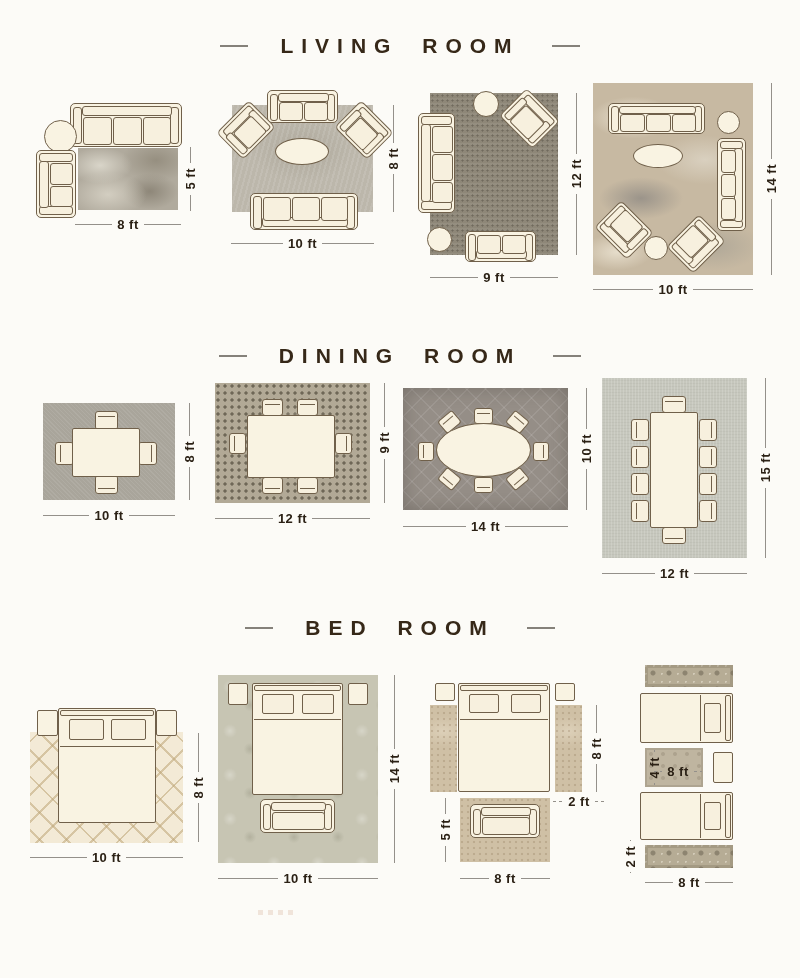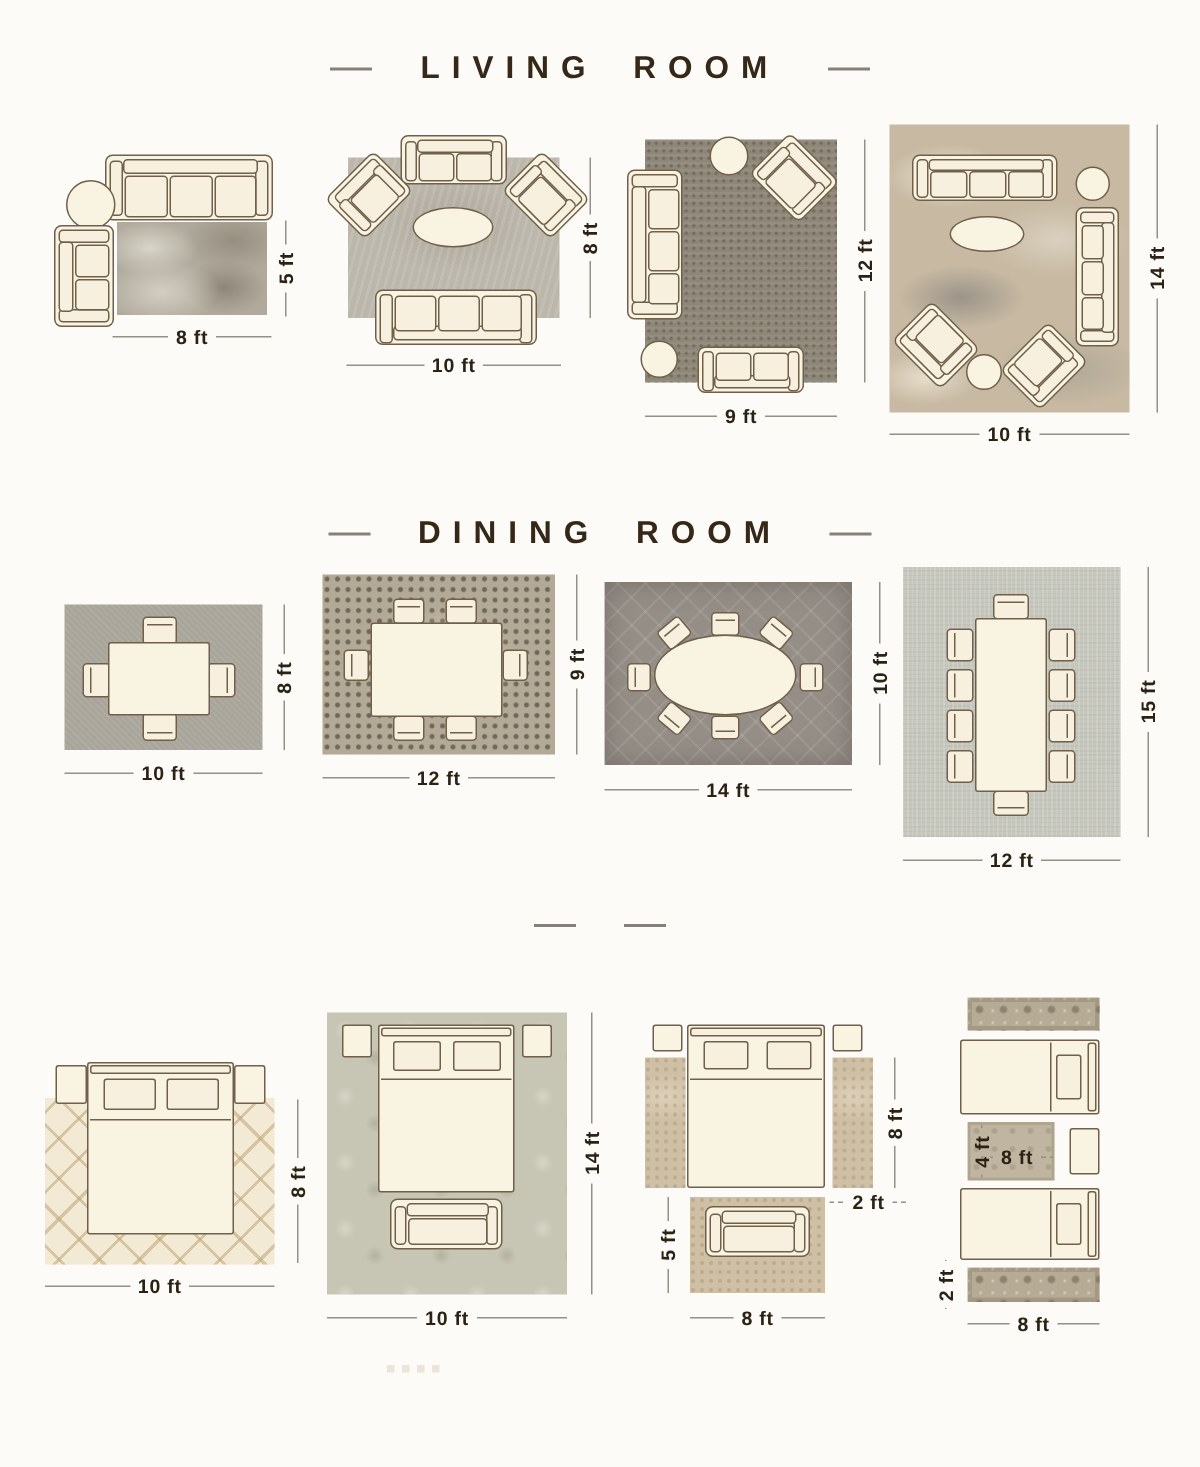--- a/index.html
+++ b/index.html
@@ -85,20 +85,21 @@
     <span>LIVING ROOM</span>
     <div class="tdash"></div>
   </div>
   <div class="section-title" style="top:344px">
     <div class="tdash"></div>
     <span>DINING ROOM</span>
     <div class="tdash"></div>
   </div>
   <div class="section-title" style="top:616px">
     <div class="tdash"></div>
+    <span>BED ROOM</span>
     <div class="tdash"></div>
   </div>
 
   <div class="group" style="left:30px;top:95px;width:200px;height:150px">
     <div class="rug rug-lr1" style="left:48px;top:53px;width:100px;height:62px"></div>
     <div class="f" style="left:40px;top:8px;width:112px;height:44px">
       <div class="c" style="left:2px;top:3px;width:9px;height:37px"></div>
       <div class="c" style="right:2px;top:3px;width:9px;height:37px"></div>
       <div class="c" style="left:11px;top:2px;width:90px;height:10px"></div>
       <div class="c" style="left:12px;top:13px;width:29px;height:28px"></div>

